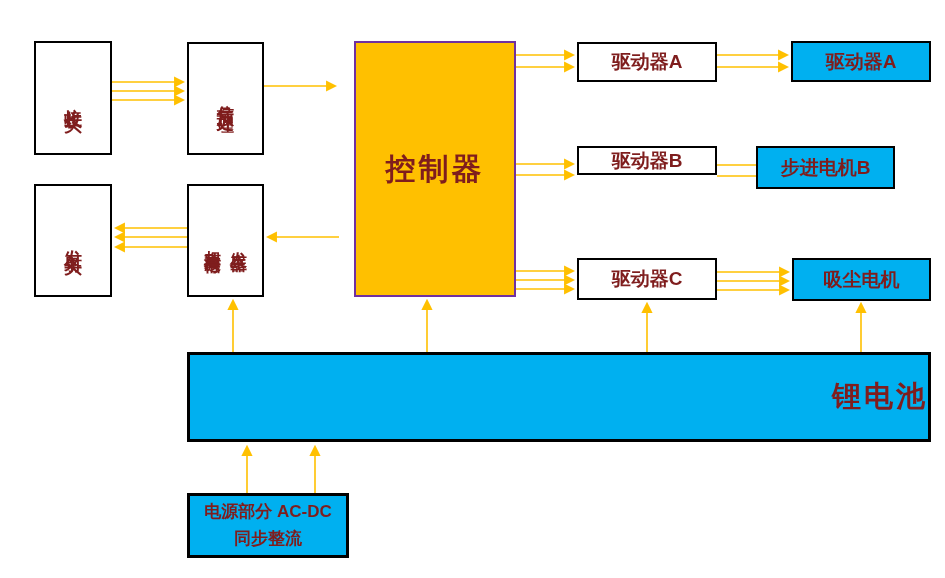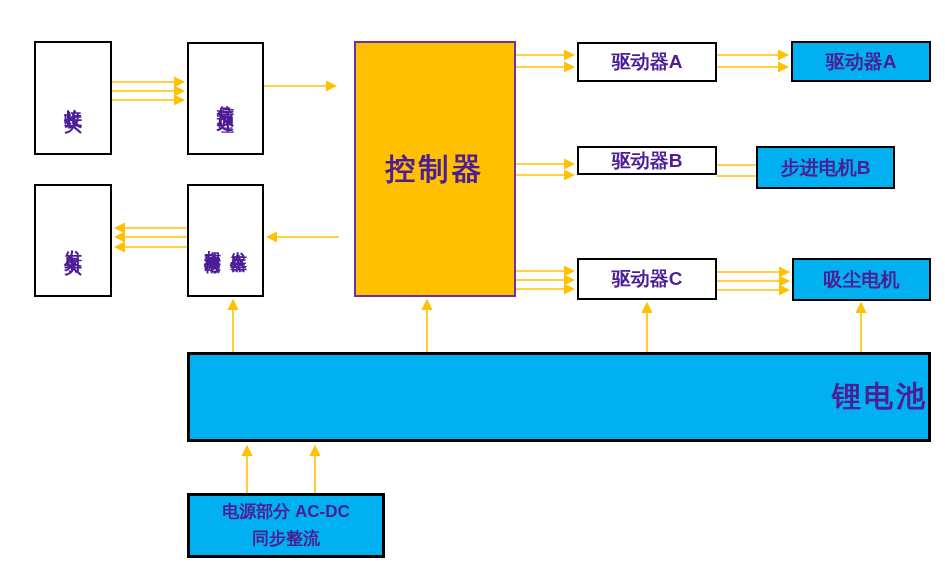--- a/index.html
+++ b/index.html
@@ -12,21 +12,21 @@
   }
   .wires{position:absolute;left:0;top:0;width:945px;height:578px;pointer-events:none;}
   .wires line{stroke:#FFC000;stroke-width:1.6;}
   .box{
     position:absolute;
     box-sizing:border-box;
     display:flex;
     align-items:center;
     justify-content:center;
     text-align:center;
-    color:#4c1d95;
+    color:#7f1d1d;
     font-weight:bold;
     background:#ffffff;
     border:2px solid #000;
   }
   .white{background:#ffffff;border:2px solid #000;}
   .blue{background:#00B0F0;border:2px solid #000;}
   .orange{background:#FFC000;border:2px solid #7030A0;margin-left:15px;}
   .thick{border-width:3px;}
   .vtext{
     writing-mode:vertical-rl;
@@ -161,18 +161,18 @@
   </div>
 
   <div class="box white fs19" style="left:577px;top:258px;width:140px;height:42px">
     <span>驱动器C</span>
   </div>
 
   <div class="box blue thick fs29" style="left:187px;top:352px;width:744px;height:90px">
     <span>锂电池</span>
   </div>
 
-  <div class="box blue thick twoline" style="left:187px;top:493px;width:198px;height:65px">
+  <div class="box blue thick twoline" style="left:187px;top:493px;width:162px;height:65px">
     <span>电源部分 AC-DC</span>
     <span>同步整流</span>
   </div>
 
 </div>
 
 </body></html>

